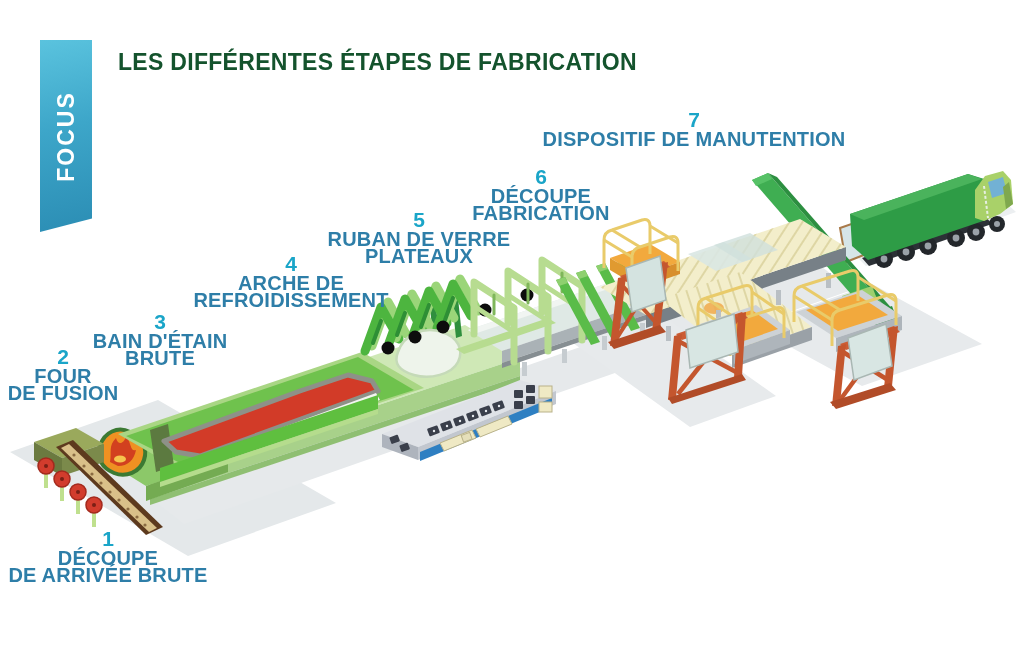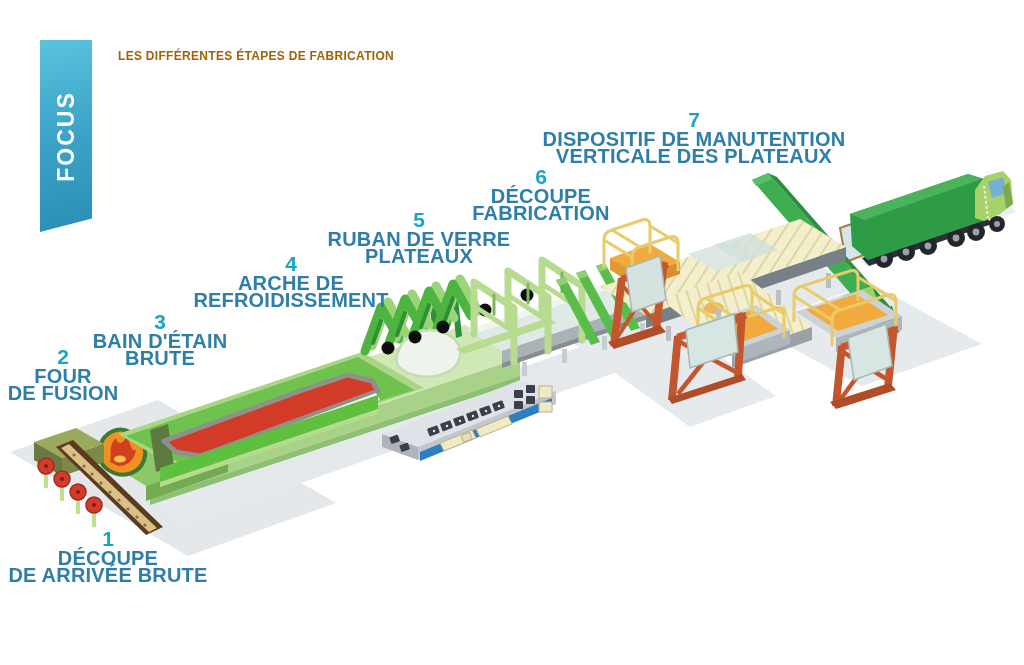--- a/index.html
+++ b/index.html
@@ -7,22 +7,22 @@
          font-family:"Liberation Sans", sans-serif;}
   .illu{position:absolute;left:0;top:0;width:1024px;height:665px;}
   
   .focus{position:absolute;left:40px;top:40px;width:52px;height:192px;
          background:linear-gradient(168deg,#5ac3de 0%,#3da6c9 45%,#2b8db4 100%);
          clip-path:polygon(0 0,100% 0,100% 93%,0 100%);
          display:flex;align-items:center;justify-content:center;}
   .focus span{display:block;transform:rotate(-90deg);color:#ffffff;font-weight:700;
          font-size:23px;letter-spacing:2px;white-space:nowrap;}
   
-  .subtitle{position:absolute;left:118px;top:49px;font-size:12px;font-weight:700;
-         color:#a16207;letter-spacing:.3px;white-space:nowrap;}
+  .subtitle{position:absolute;left:118px;top:49px;font-size:23px;font-weight:700;
+         color:#14532d;letter-spacing:.3px;white-space:nowrap;}
   .title{position:absolute;left:116px;top:70px;margin:0;font-size:37px;font-weight:800;
          color:#2679a8;letter-spacing:1.5px;white-space:nowrap;}
   
   .step{position:absolute;text-align:center;transform:translateX(-50%);}
   .step .num{font-size:21px;font-weight:800;color:#1aa5c8;line-height:22px;}
   .step .ln{font-size:20px;font-weight:700;color:#2e7ea8;line-height:16.5px;
             letter-spacing:.2px;white-space:nowrap;}
   .s1{left:108px;top:528px;} .s2{left:63px;top:346px;} .s3{left:160px;top:311px;}
   .s4{left:291px;top:253px;} .s5{left:419px;top:209px;} .s6{left:541px;top:166px;}
   .s7{left:694px;top:109px;}
@@ -354,16 +354,15 @@
   <div class="ln">PLATEAUX</div>
 </div>
 <div class="step s6">
   <div class="num">6</div>
   <div class="ln">DÉCOUPE</div>
   <div class="ln">FABRICATION</div>
 </div>
 <div class="step s7">
   <div class="num">7</div>
   <div class="ln">DISPOSITIF DE MANUTENTION</div>
-  <div class="ln">VERTICALE DES PLATEAUX</div>
 </div>
 
 </div>
 
 </body></html>

